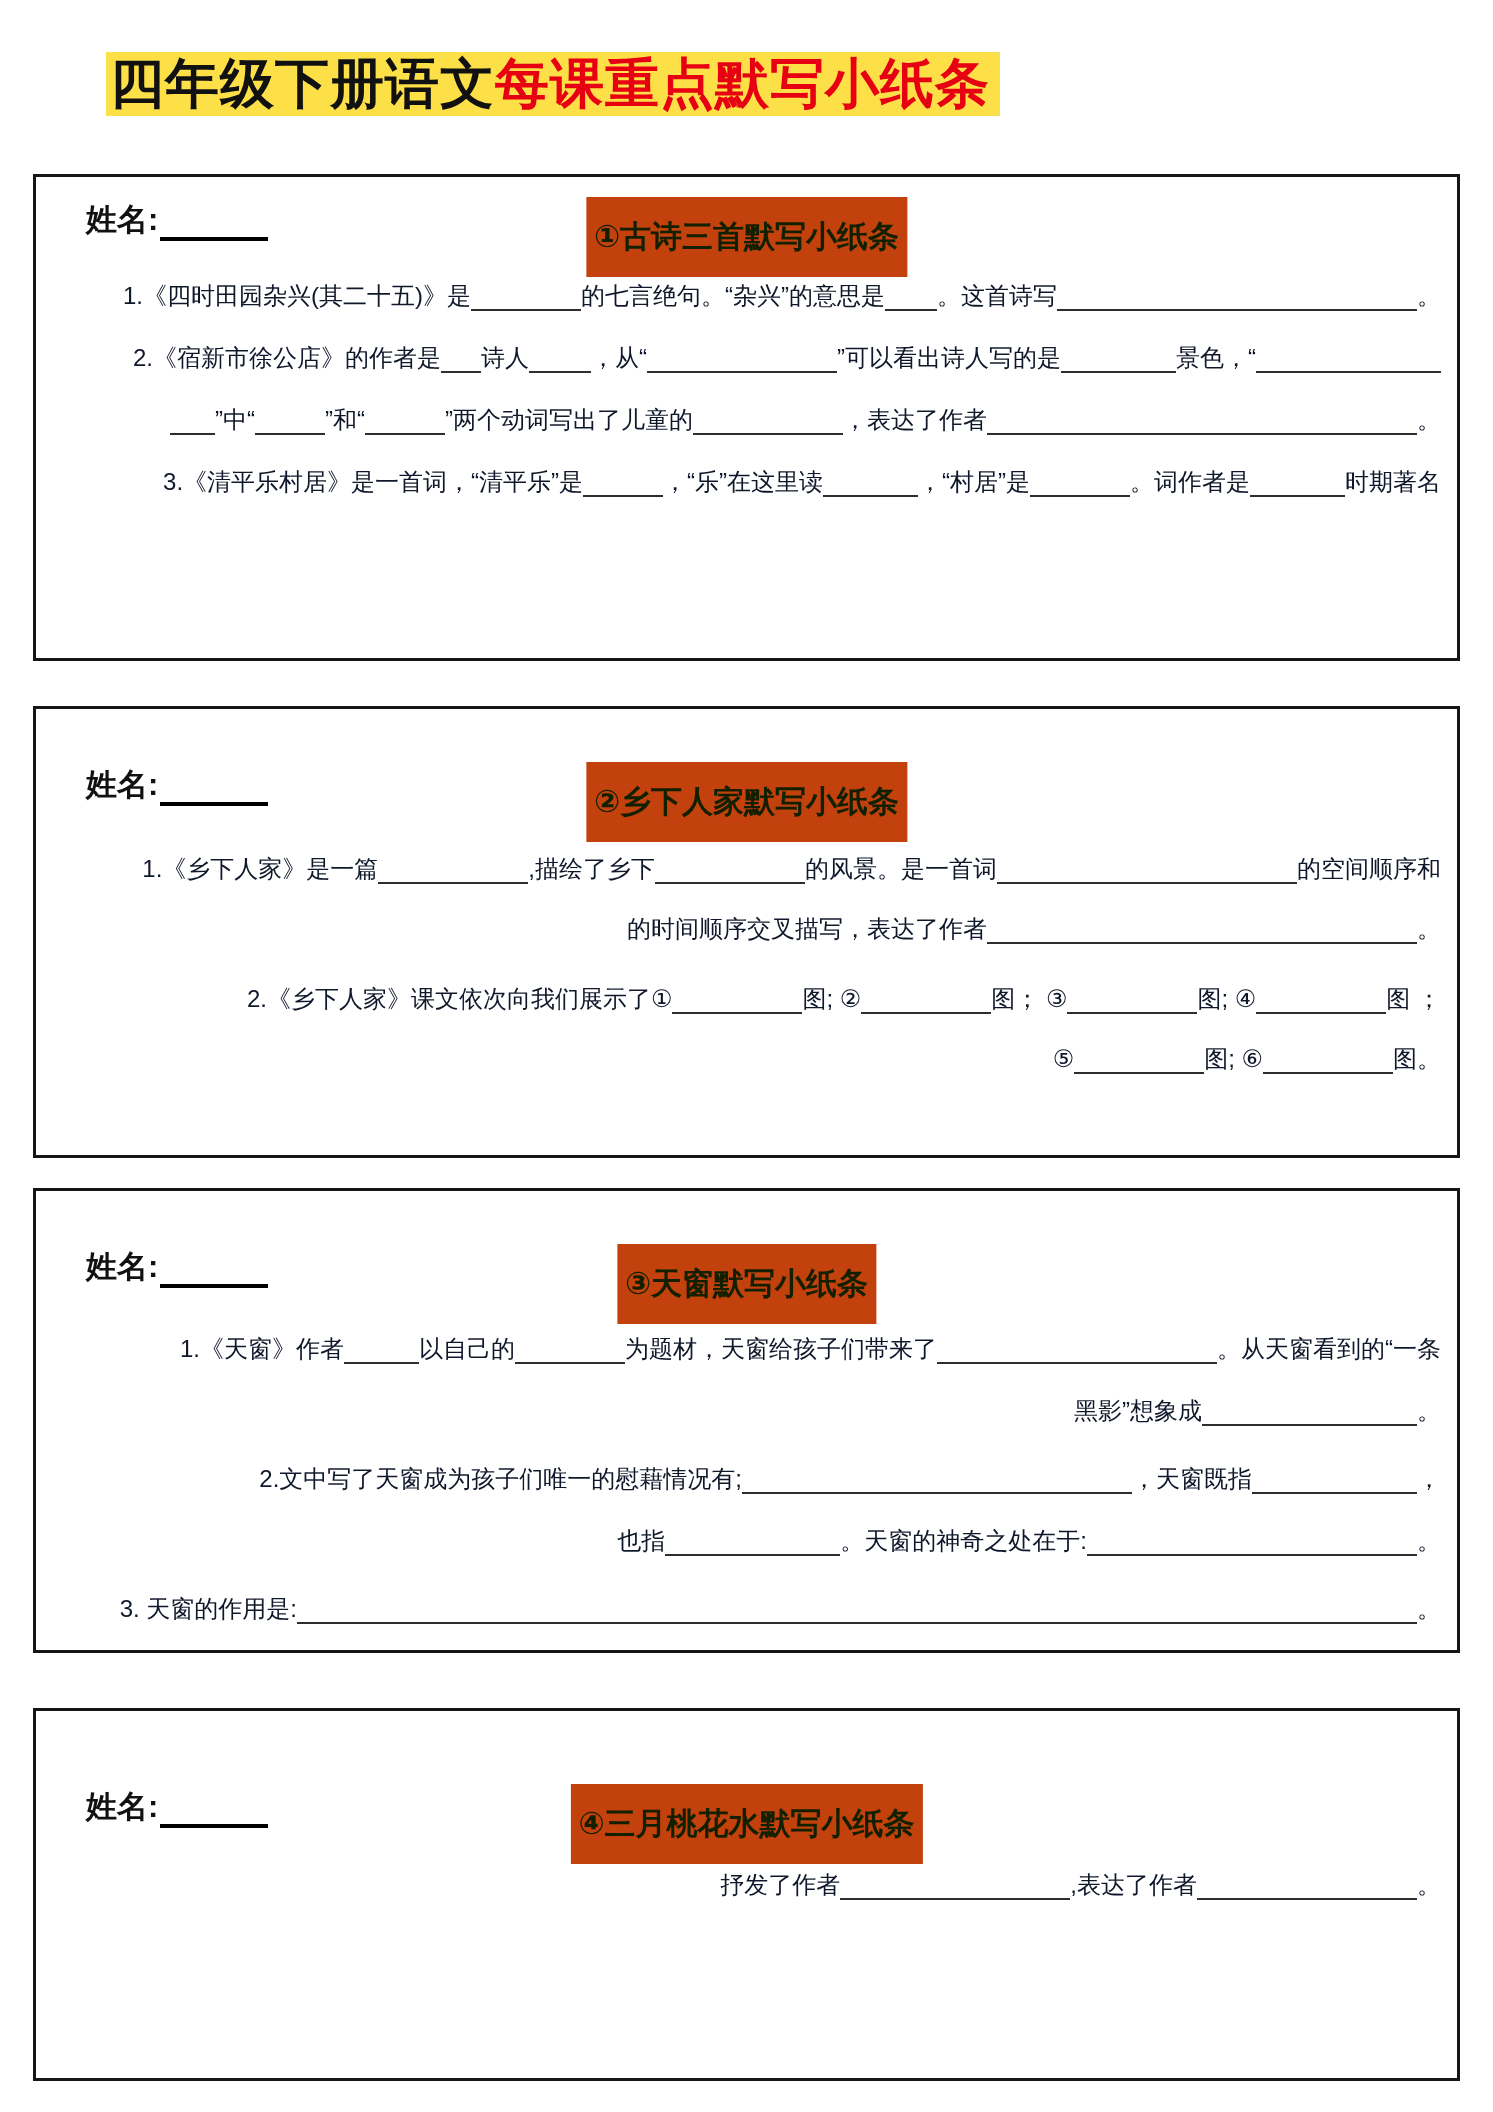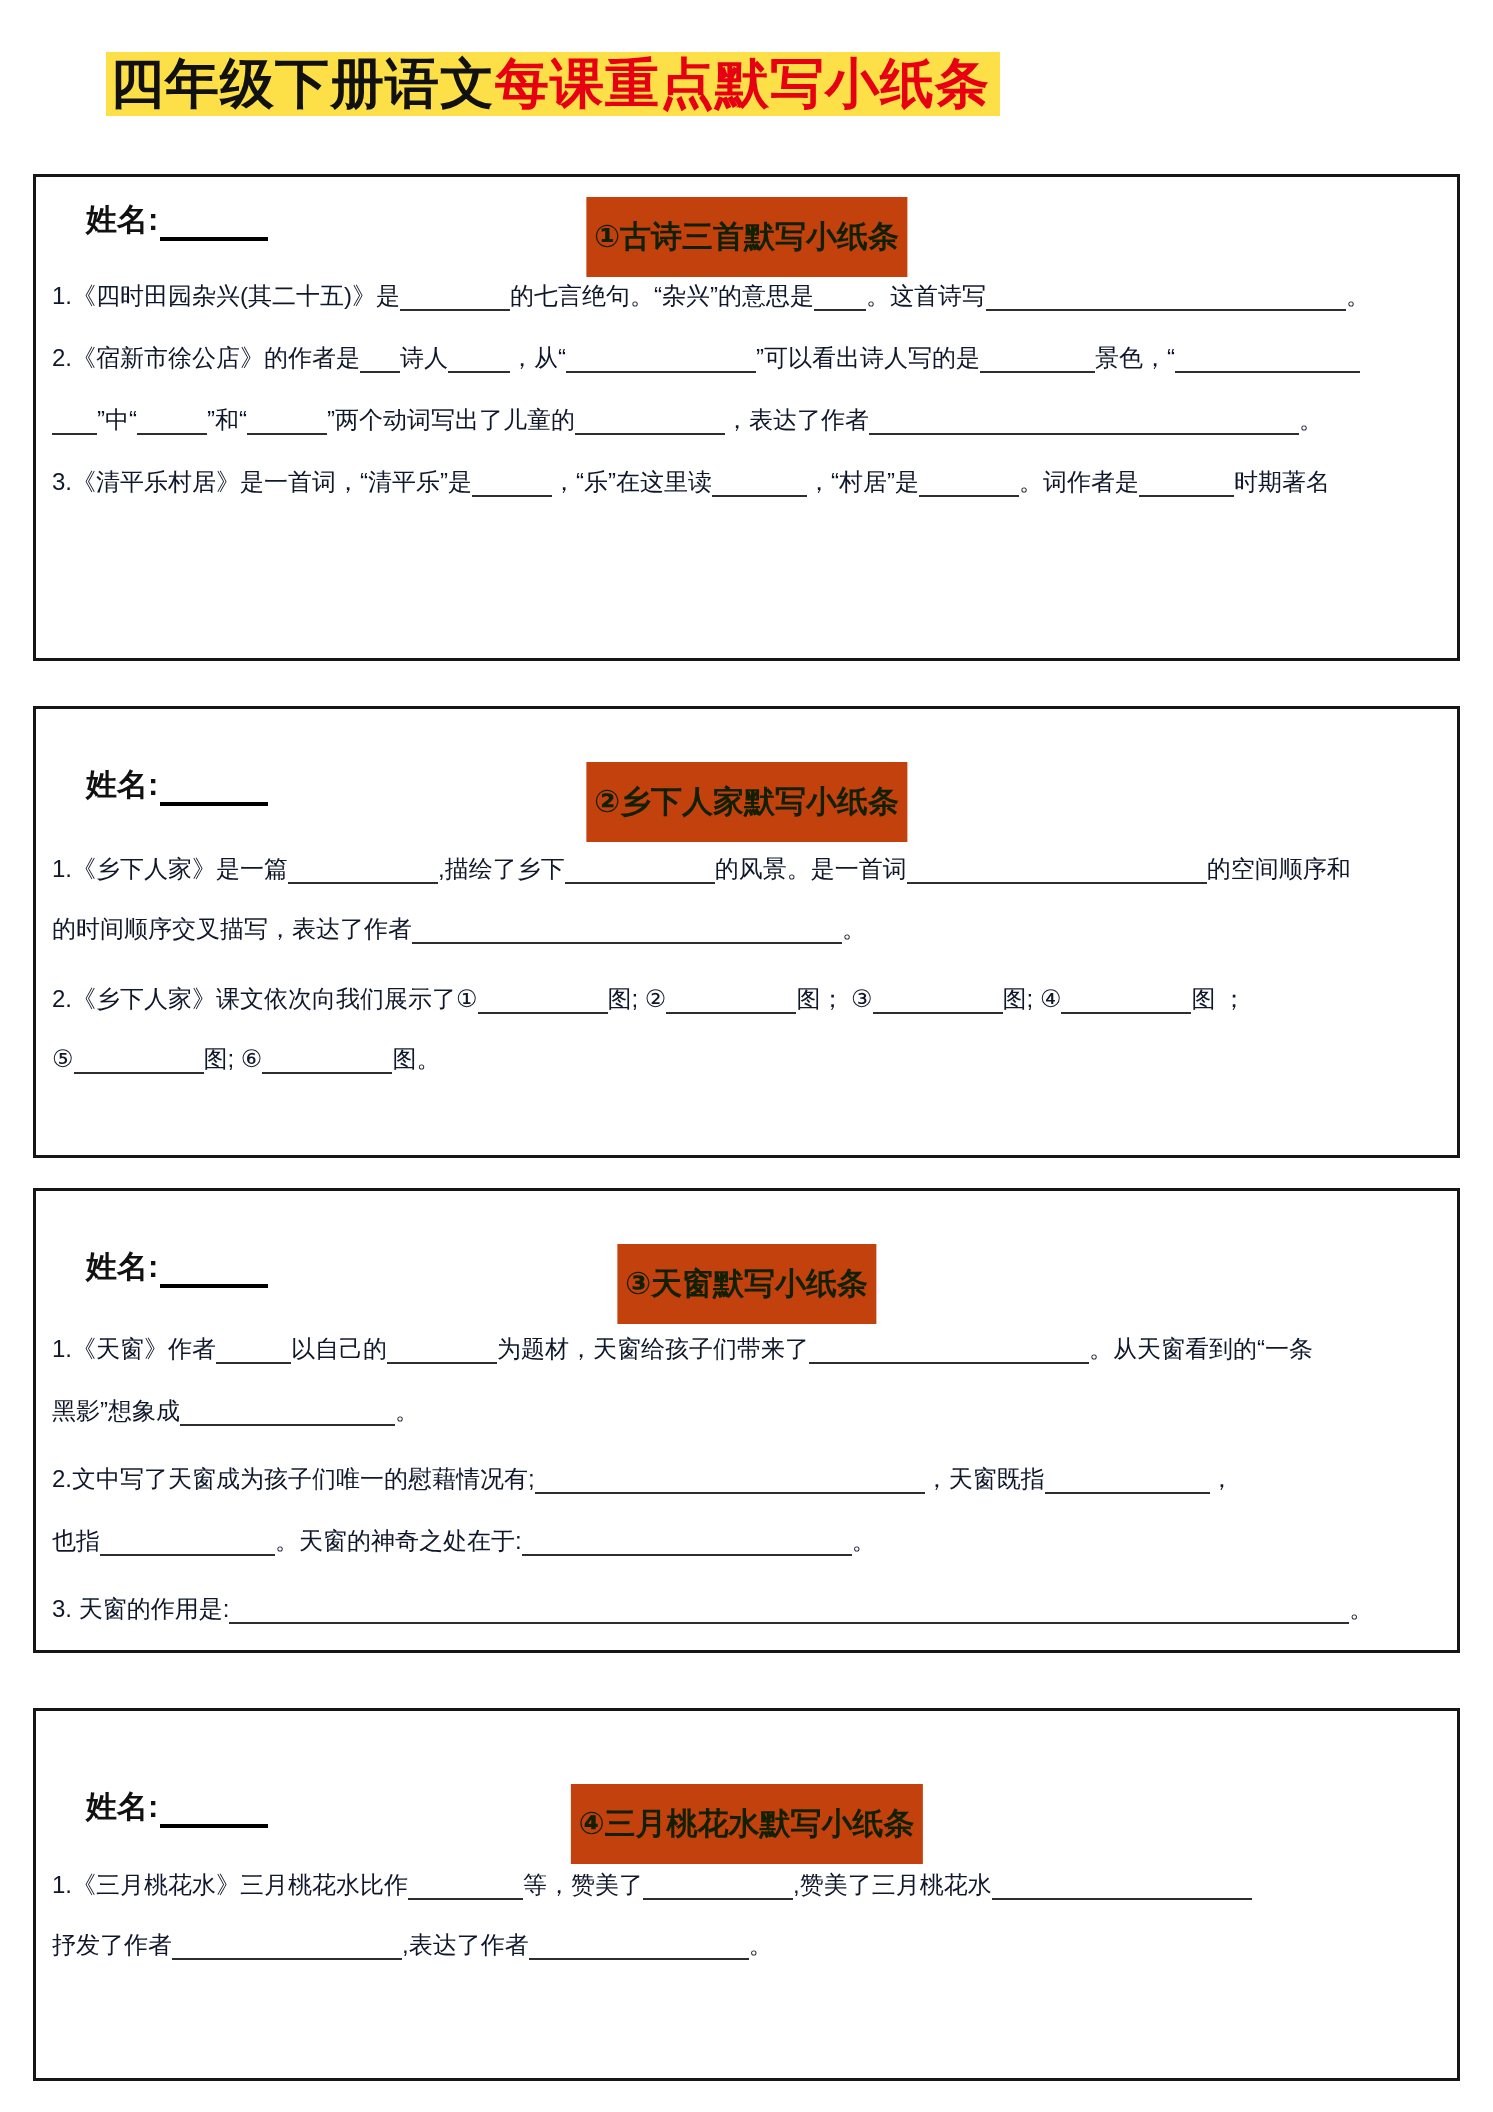--- a/index.html
+++ b/index.html
@@ -12,21 +12,21 @@
     display:inline-block;margin:52px 0 0 106px;background:#fde047;
     font-size:54px;font-weight:900;line-height:62px;padding:0 10px 2px 4px;
     letter-spacing:1px;white-space:nowrap;
   }
   .t-black{color:#111;}
   .t-red{color:#e60012;}
   
   .sections{position:relative;}
   .section{
     box-sizing:border-box;margin:0 33px;border:3px solid #161616;background:#fff;
-    position:relative;padding-left:16px;padding-right:16px;
+    position:relative;padding-left:16px;padding-right:16px;text-align:right;
   }
   .sec-0{margin-top:58px;height:487px;padding-top:22px;}
   .sec-1{margin-top:45px;height:452px;padding-top:55px;}
   .sec-2{margin-top:30px;height:465px;padding-top:55px;}
   .sec-3{margin-top:55px;height:373px;padding-top:75px;}
   .sec-head{position:relative;height:52px;}
   .name-wrap{position:absolute;left:34px;top:0;white-space:nowrap;}
   .name-label{font-size:31px;font-weight:bold;color:#111;}
   .name-line{
     display:inline-block;width:108px;height:30px;margin-left:2px;
@@ -115,20 +115,19 @@
       <div class="question">
         <div class="qline"><span class="seg">3. 天窗的作用是:</span><span class="blank" style="width: 1120px;"></span><span class="seg">。</span></div>
       </div>
     </div>
     <div class="section sec-3">
       <div class="sec-head">
         <span class="name-wrap"><span class="name-label">姓名:</span><span class="name-line"></span></span>
         <span class="sec-title">④三月桃花水默写小纸条</span>
       </div>
       <div class="question">
-        <div class="qline"><span class="seg">1.《三月桃花水》三月桃花水比作</span><span class="blank" style="width: 115px;"></span><span class="seg">等，赞美了</span><span class="blank" style="width: 150px;"></span><span class="seg">,赞美了三月桃花水</span><span class="blank" style="width: 260px;"></span></div>
         <div class="qline"><span class="seg">抒发了作者</span><span class="blank" style="width: 230px;"></span><span class="seg">,表达了作者</span><span class="blank" style="width: 220px;"></span><span class="seg">。</span></div>
       </div>
     </div>
   </div>
 
 
 
 
 </body></html>

